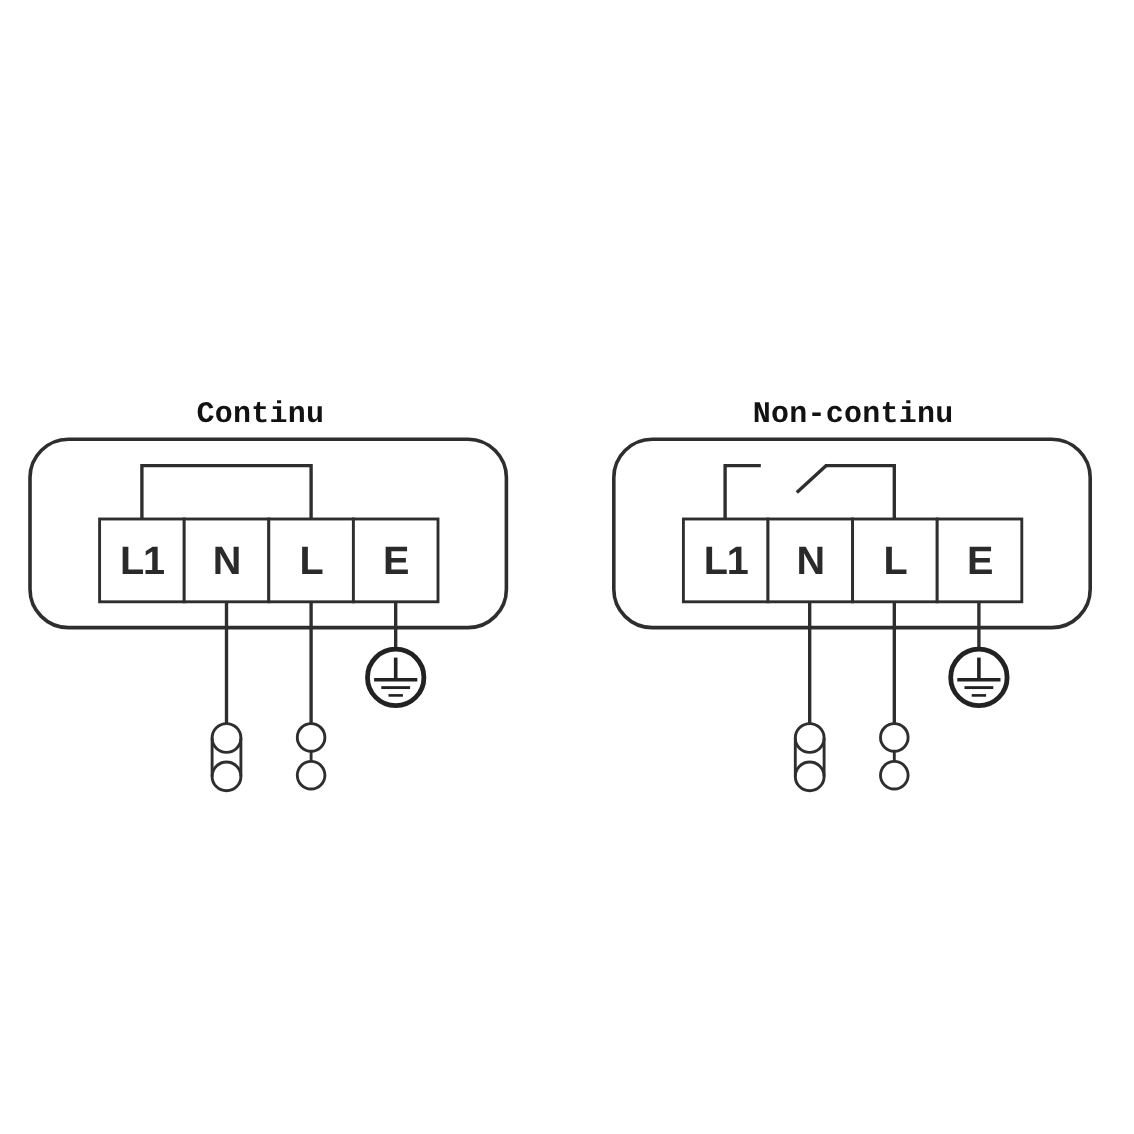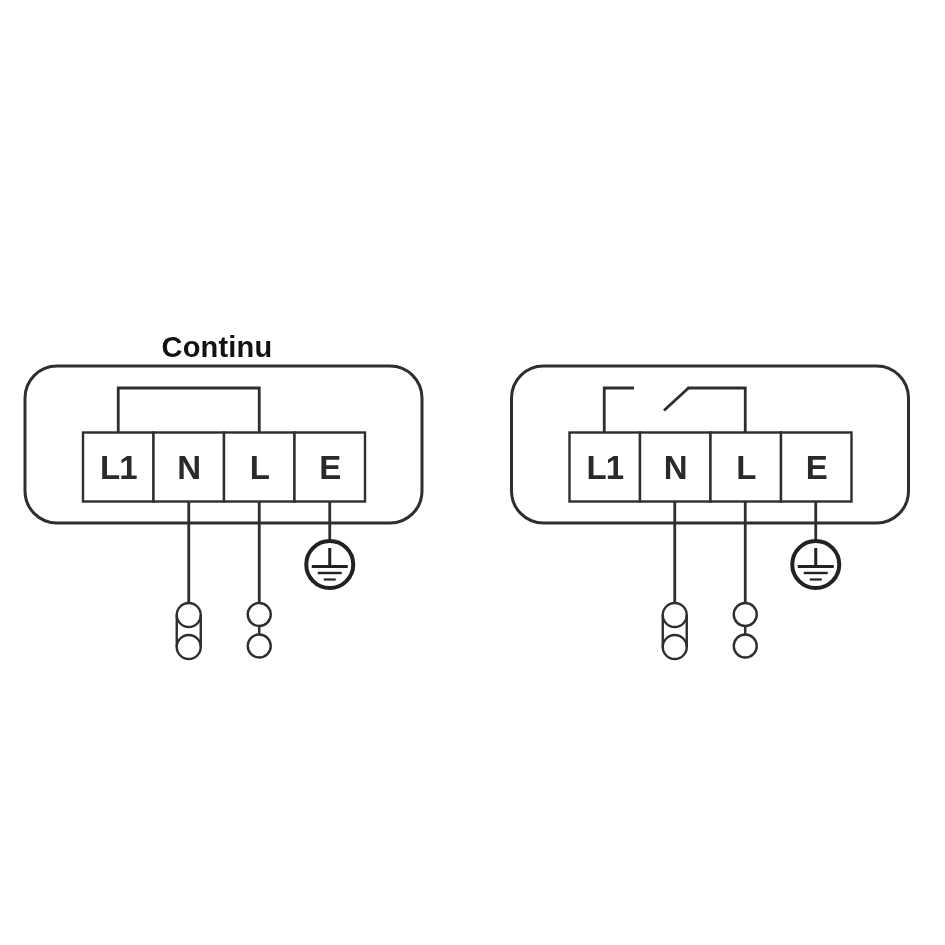--- a/index.html
+++ b/index.html
@@ -12,25 +12,26 @@
     width: 945px;
     height: 945px;
     background: #ffffff;
     font-family: "Liberation Sans", sans-serif;
     overflow: hidden;
   }
   .diagram-title {
     position: absolute;
     top: 331px;
     transform: translateX(-50%);
-    font-size: 29px;
+    font-size: 25px;
     font-weight: bold;
     color: #121212;
     letter-spacing: 0.2px;
     white-space: nowrap;
+    font-family: Liberation Mono, monospace;
   }
   #title-left  { left: 217px; }
   #title-right { left: 711px; }
   svg { position: absolute; left: 0; top: 0; }
   .enclosure {
     fill: none;
     stroke: #2e2e2e;
     stroke-width: 3;
   }
   .tbox {
@@ -62,20 +63,21 @@
     stroke-width: 4;
   }
 </style>
 </head>
 <body>
 
 <div id="stage">
 
   <div id="title-left" class="diagram-title">Continu</div>
 
+  <div id="title-right" class="diagram-title">Non-continu</div>
 
   <svg width="945" height="945" viewBox="0 0 945 945">
 
     <g>
 
       <path class="wire" d="M118.25,433 V388 H259.25 V433"></path>
 
       <rect class="enclosure" x="25" y="366" width="397" height="157" rx="32" ry="32"></rect>
 
       <line class="wire" x1="188.75" y1="501" x2="188.75" y2="603"></line>

